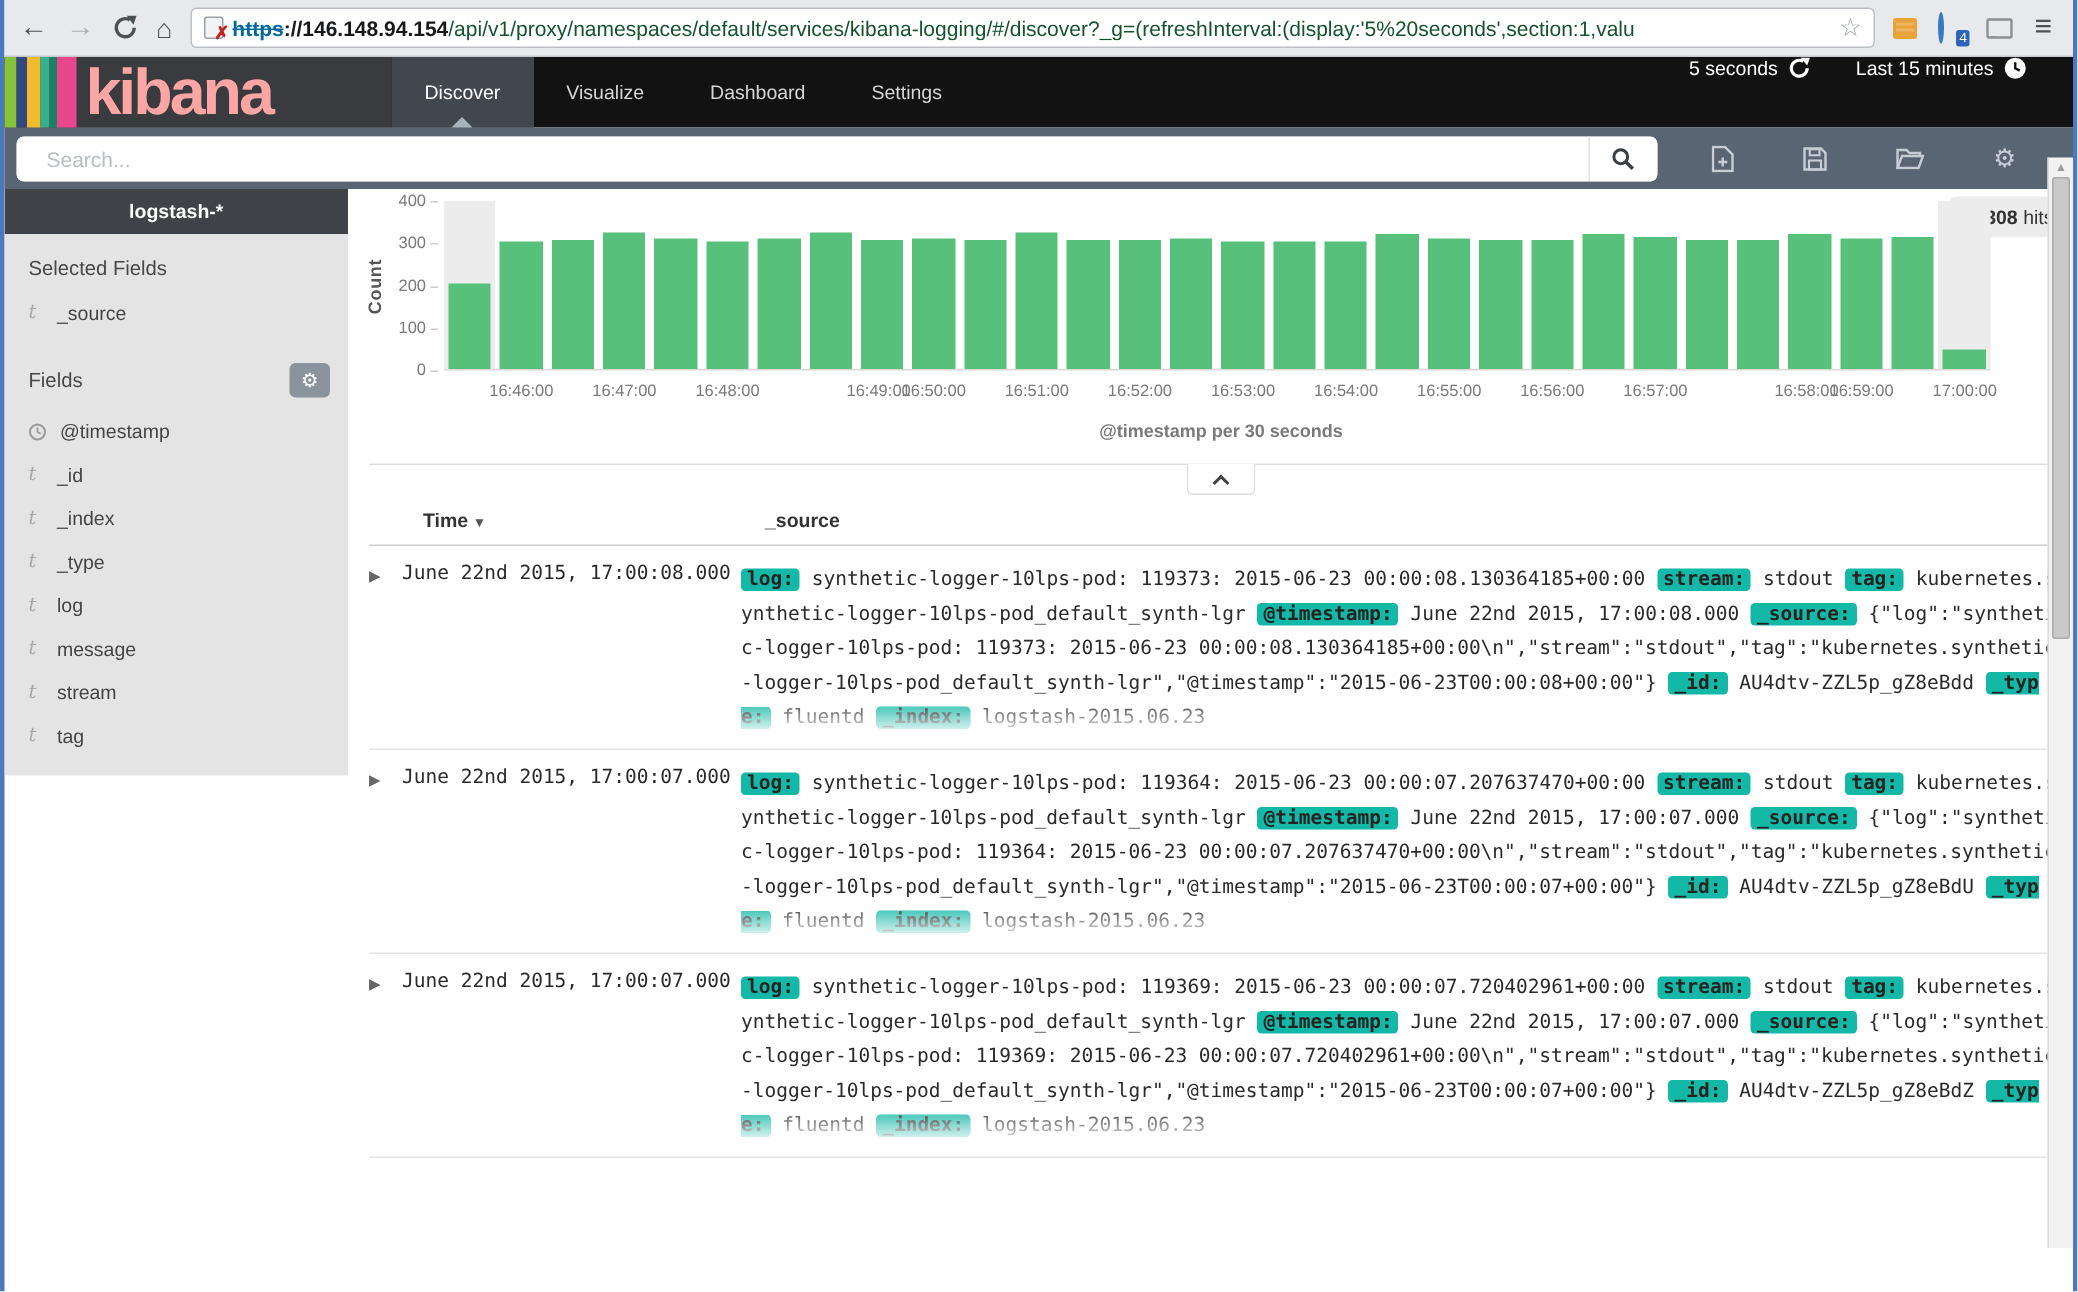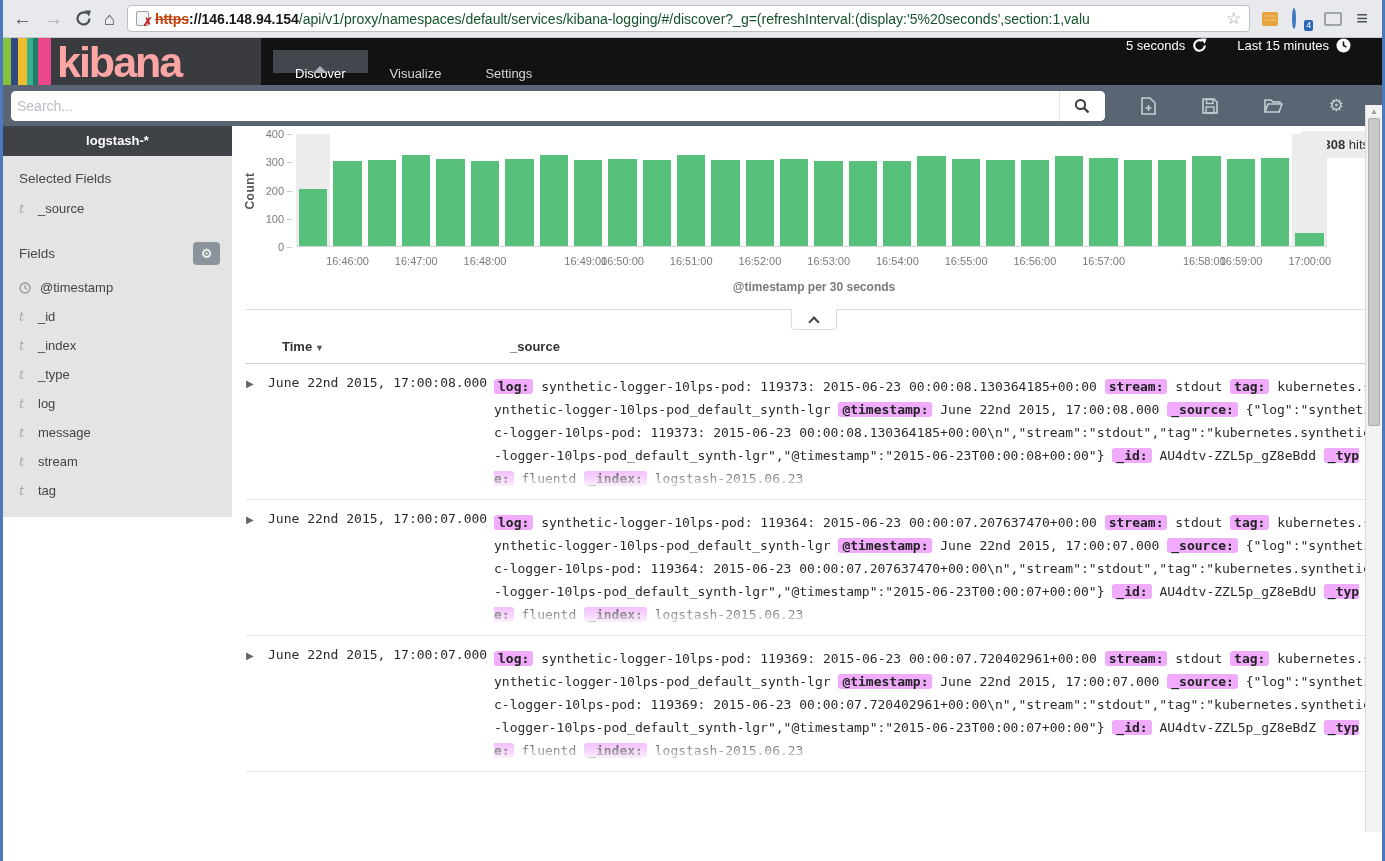--- a/index.html
+++ b/index.html
@@ -51,21 +51,21 @@
   .nav-glyph.disabled { color:#abaeb2; }
   .home-glyph { font-size:18px; }
   .urlbar {
     flex:1; height:27px; background:#fff; border:1px solid #bcc0c4; border-radius:4px;
     display:flex; align-items:center; padding:0 8px; gap:6px; font-size:14px;
     white-space:nowrap; overflow:hidden;
   }
   .ssl-icon { position:relative; width:13px; height:15px; flex:0 0 auto; }
   .ssl-icon .doc { position:absolute; inset:0; border:1px solid #9aa0a6; border-radius:2px; background:#f3f4f6; }
   .ssl-icon .redx { position:absolute; right:-4px; bottom:-3px; color:#c5221f; font-size:12px; font-weight:bold; }
-  .url-scheme { color:#c2410c; font-weight:bold; text-decoration:line-through; }
+  .url-scheme { color:#0369a1; font-weight:bold; text-decoration:line-through; }
   .url-host { color:#17181a; font-weight:bold; }
   .url-path { color:#14532d; flex:1; overflow:hidden; text-overflow:clip; }
   .star-glyph { color:#9aa0a6; font-size:17px; }
   .ext-area { display:flex; align-items:center; gap:14px; padding-right:4px; }
   .ext1 { width:16px; height:14px; background:#e9a33b; border-radius:2px; position:relative; }
   .ext1:before { content:""; position:absolute; left:2px; right:2px; top:3px; height:2px; background:#fff3; box-shadow:0 4px 0 #fff3; }
   .ext-phone { position:relative; width:18px; height:18px; }
   .ext-phone .ring { width:16px; height:16px; border:2px solid #3b78c2; border-radius:50%; }
   .ext-badge {
     position:absolute; right:-3px; bottom:-3px; background:#2a66b5; color:#fff;
@@ -75,37 +75,37 @@
   
   .page { position:relative; height:794px; }
   .knav { height:47px; background:#121212; display:flex; align-items:stretch; }
   .logo-block { width:258px; background:#3a3b3f; display:flex; align-items:stretch; }
   .stripes { display:flex; }
   .stripes i { display:block; height:100%; }
   .logo-text {
     color:#fca5a5; font-weight:bold; font-size:43px; letter-spacing:-2px;
     line-height:44px; margin-left:6px; align-self:center;
   }
-  .knav-items { display:flex; list-style:none; margin:0; padding:12px; }
+  .knav-items { display:flex; list-style:none; margin:0; padding:0; }
   .knav-items li {
     position:relative; line-height:47px; padding:0 22px; font-size:13px;
     color:#d6d6d6; cursor:pointer;
   }
   .knav-items li.active { background:#42474e; color:#fff; }
   .knav-items li.active:after {
     content:""; position:absolute; left:50%; bottom:0; transform:translateX(-50%);
     border-left:7px solid transparent; border-right:7px solid transparent;
     border-bottom:7px solid #aab3bc;
   }
   .knav-right { margin-left:auto; display:flex; align-items:flex-start; gap:30px; padding-right:31px; }
   .knav-picker { display:flex; align-items:center; gap:7px; color:#fff; font-size:13px; }
   
   .search-row { height:41px; background:#5a6573; display:flex; align-items:center; padding:0 8px; }
   .search-group { flex:1; display:flex; height:30px; background:#fff; border-radius:5px; overflow:hidden; max-width:1148px; }
-  .search-group input { flex:1; border:none; outline:none; padding:0 6px; font-size:14px; color:#333; font-family:"Liberation Sans",sans-serif; }
+  .search-group input { flex:1; border:none; outline:none; padding:0 20px; font-size:14px; color:#333; font-family:"Liberation Sans",sans-serif; }
   .search-group input::placeholder { color:#b9bec5; }
   .search-btn { width:46px; background:#fff; border:none; border-left:1px solid #e3e3e3; display:flex; align-items:center; justify-content:center; }
   .row-icons { display:flex; align-items:center; gap:46px; padding:0 30px 0 36px; }
   .row-icons .icn { color:#c6cdd4; }
   .gear-glyph { font-size:17px; line-height:1; }
   
   .content { display:flex; height:845px; overflow:hidden; }
   .sidebar { width:229px; flex:0 0 auto; }
   .sidebar-inner { background:#e4e4e4; padding-bottom:8px; }
   .index-header {
@@ -160,21 +160,21 @@
   .row-time { width:226px; flex:0 0 auto; font-family:"DejaVu Sans Mono",monospace; font-size:13px; color:#2a2a2a; }
   .row-source {
     flex:1; max-width:882px; font-family:"DejaVu Sans Mono",monospace; font-size:13px;
     line-height:23px; color:#2a2a2a; max-height:116px; overflow:hidden; position:relative;
     word-break:break-all; padding-right:4px;
   }
   .row-source:after {
     content:""; position:absolute; left:0; right:0; bottom:0; height:25px;
     background:linear-gradient(rgba(255,255,255,0), rgba(255,255,255,0.95));
   }
-  .fbadge { background:#f0abfc; font-weight:bold; border-radius:3px; padding:0 4px; color:#222; }
+  .fbadge { background:#14b8a6; font-weight:bold; border-radius:3px; padding:0 4px; color:#222; }
   
   .scrollbar {
     position:absolute; right:0; top:67px; bottom:0; width:17px;
     background:#f2f2f2; border-left:1px solid #dcdcdc;
   }
   .scroll-up { text-align:center; font-size:8px; color:#9a9a9a; line-height:14px; }
   .scroll-thumb { position:absolute; top:13px; left:2px; right:2px; height:308px; background:#c9c9c9; border:1px solid #ababab; border-radius:2px; }
   svg { display:block; }
 </style>
 </head>
@@ -231,20 +231,21 @@
             <i style="background: rgb(240, 187, 44); width: 9px;"></i>
             <i style="background: rgb(54, 176, 142); width: 6px;"></i>
             <i style="background: rgb(30, 126, 104); width: 5px;"></i>
             <i style="background: rgb(232, 72, 139); width: 13px;"></i>
           </span>
         <span class="logo-text">kibana</span>
       </div>
       <ul class="knav-items">
           <li class="active">Discover</li>
           <li>Visualize</li>
+          <li>Dashboard</li>
           <li>Settings</li>
         </ul>
       <div class="knav-right">
         <span class="knav-picker">
           <span>5 seconds</span>
           <span>
             <svg width="15" height="15" viewBox="0 0 17 17">
                 <path d="M14.5 8.5 A6 6 0 1 1 11.5 3.3" fill="none" stroke="#ffffff" stroke-width="2.4"></path>
                 <polygon points="9.5,0.5 16.5,0.5 14.5,6.5" fill="#ffffff"></polygon>
               </svg>

